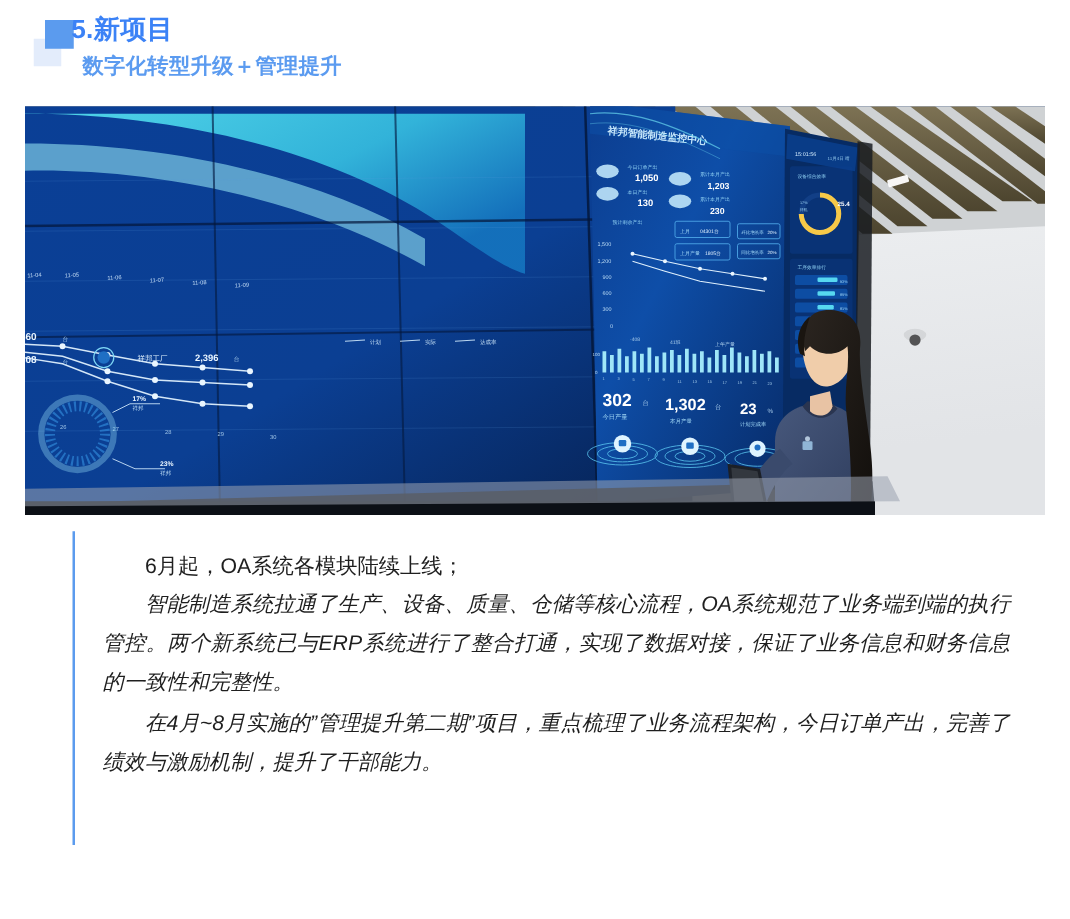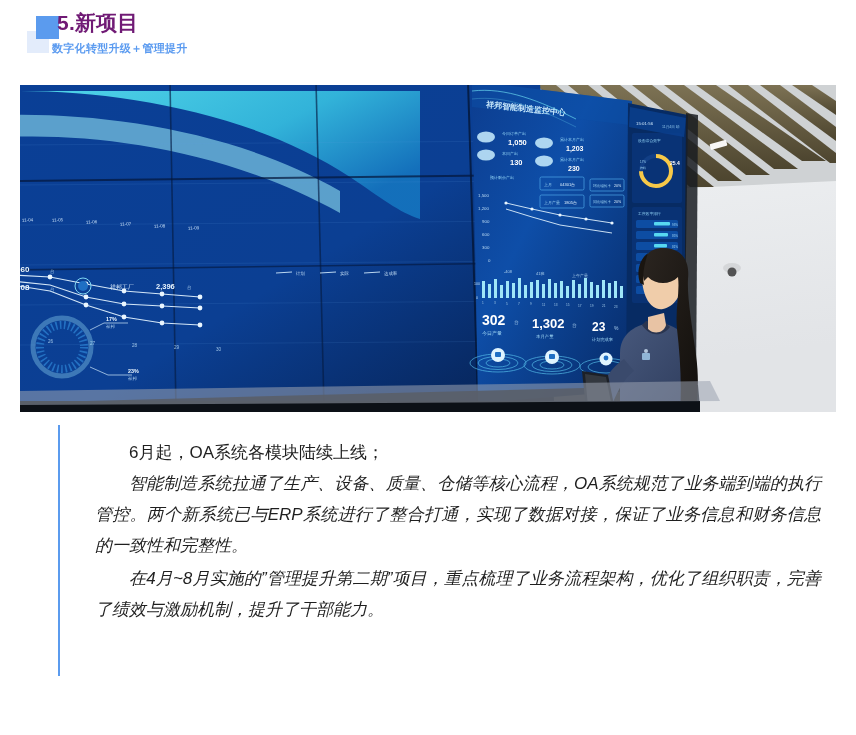--- a/index.html
+++ b/index.html
@@ -46,29 +46,29 @@
     width: 23px;
     height: 23px;
     background: #5b9bee;
   }
   .title-main {
     position: absolute;
     left: 57px;
     top: 9px;
     font-size: 21px;
     font-weight: bold;
-    color: #701a75;
+    color: #3b82f6;
     letter-spacing: 0.2px;
     white-space: nowrap;
   }
   .title-sub {
     position: absolute;
-    left: 52px;
+    left: 66px;
     top: 41px;
-    font-size: 11px;
+    font-size: 17px;
     font-weight: bold;
     color: #5b9bf0;
     letter-spacing: 0.3px;
     white-space: nowrap;
   }
 
   
   .photo {
     position: absolute;
     left: 20px;
@@ -84,21 +84,21 @@
   .rule {
     position: absolute;
     left: 58px;
     top: 425px;
     width: 2px;
     height: 251px;
     background: #5b9bee;
   }
   .body-text {
     position: absolute;
-    left: 95px;
+    left: 82px;
     top: 437px;
     width: 726px;
   }
   .para {
     font-size: 17px;
     line-height: 31px;
     color: #1f1f1f;
     margin: 0;
     text-align: justify;
     text-justify: inter-ideograph;
@@ -518,14 +518,14 @@
     </g>
   </svg>
 </div>
 
 <div class="rule"></div>
 
 <div class="body-text">
   <p class="para line">6月起，OA系统各模块陆续上线；</p>
   <p class="para indent">智能制造系统拉通了生产、设备、质量、仓储等核心流程，OA系统规范了业务端到端的执行管控。两个新系统已与ERP系统进行了整合打通，实现了数据对接，保证了业务信息和财务信息的一致性和完整性。</p>
   <div class="gap"></div>
-  <p class="para indent">在4月~8月实施的”管理提升第二期”项目，重点梳理了业务流程架构，优化了组织职责，完善了绩效与激励机制，提升了干部能力。</p>
+  <p class="para indent">在4月~8月实施的”管理提升第二期”项目，重点梳理了业务流程架构，今日订单产出，完善了绩效与激励机制，提升了干部能力。</p>
 </div>
 
 </body></html>

